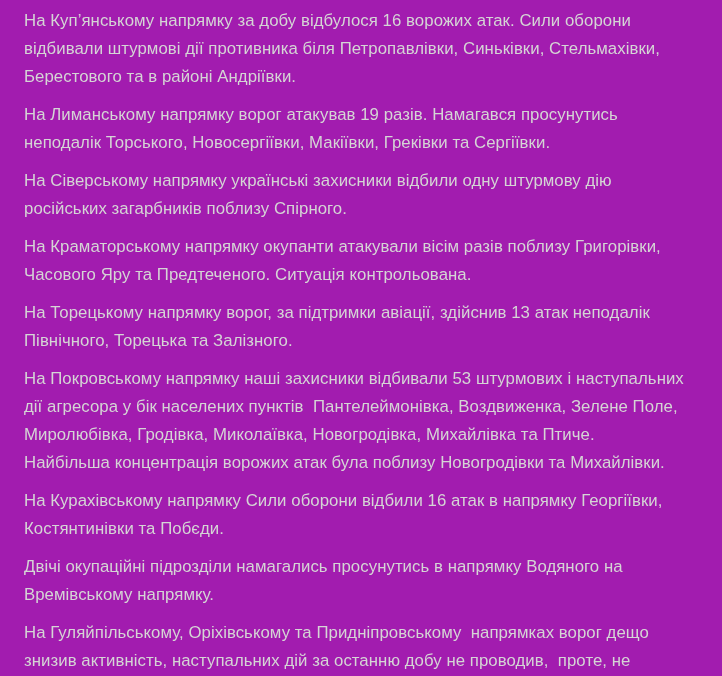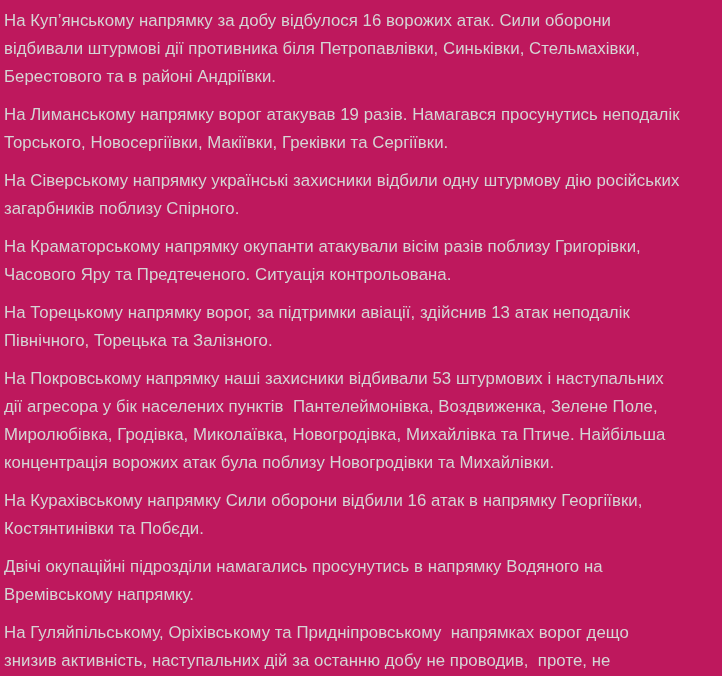--- a/index.html
+++ b/index.html
@@ -11,22 +11,22 @@
     width: 722px;
     height: 676px;
     background: #2b2b2e;
     overflow: hidden;
     font-family: "Liberation Sans", "DejaVu Sans", sans-serif;
   }
   #report {
     box-sizing: border-box;
     width: 722px;
     height: 676px;
-    background: #be185d;
-    padding: 6px 14px 0 4px;
+    background: #a21caf;
+    padding: 6px 14px 0 24px;
   }
   .para {
     margin: 0 0 10px 0;
     color: #d5d5d5;
     font-size: 17.4px;
     line-height: 28px;
     font-weight: 400;
     letter-spacing: 0.05px;
     white-space: pre-wrap;
     word-wrap: break-word;

